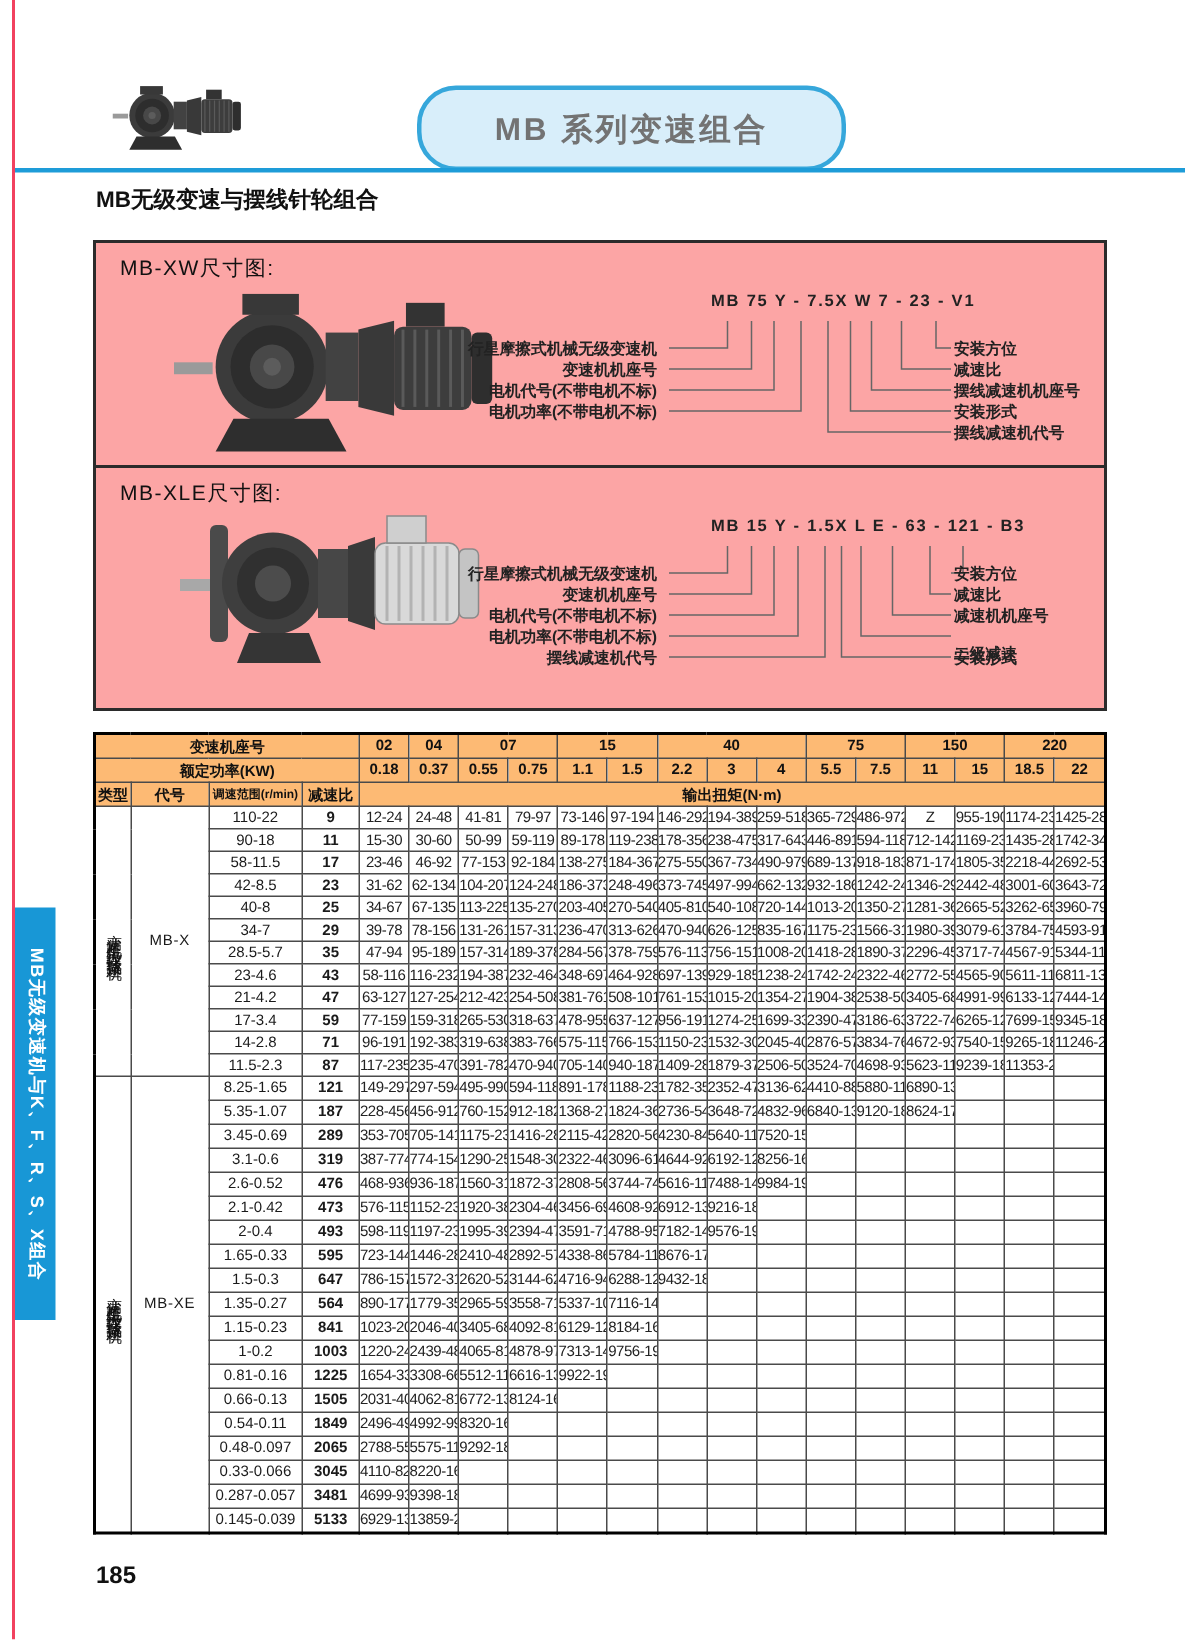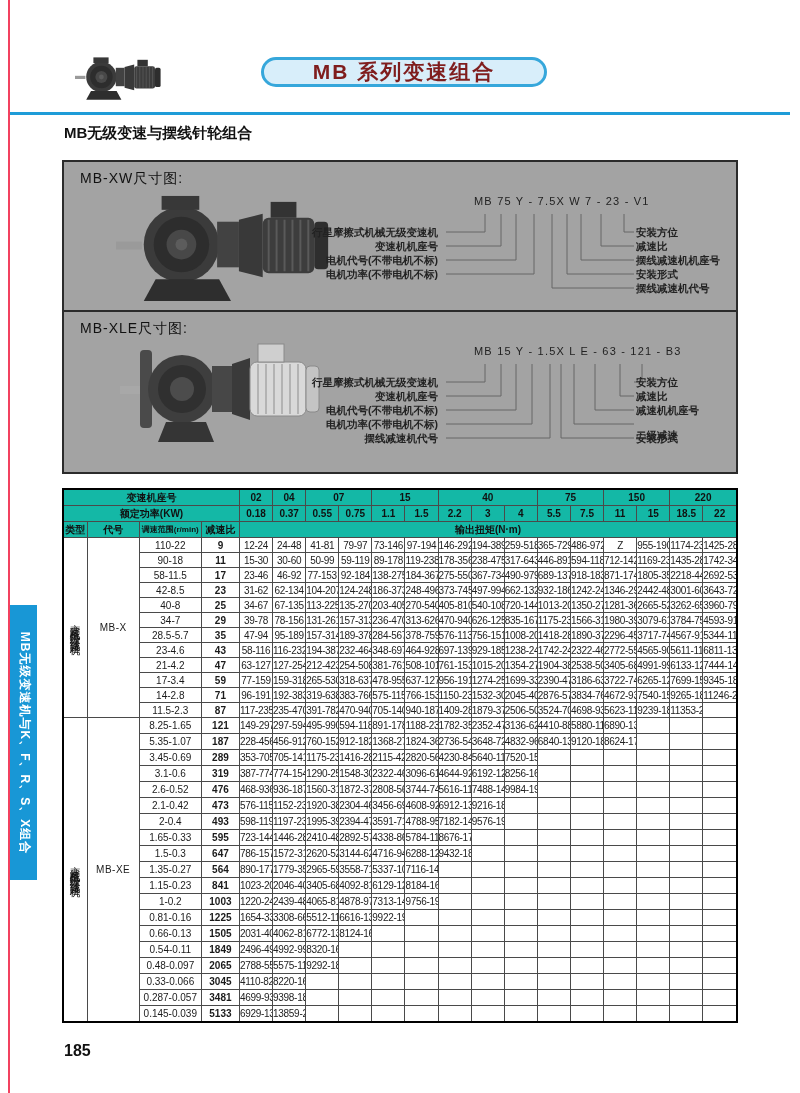--- a/index.html
+++ b/index.html
@@ -8,49 +8,49 @@
     font-family:"Liberation Sans","DejaVu Sans",sans-serif;color:#1a1a1a;overflow:hidden;
   }
   .redline{position:absolute;left:8px;top:0;width:2px;height:1093px;background:#f2415f;}
   .side-tab{position:absolute;left:10px;top:605px;width:27px;height:275px;background:#1897d6;}
   .side-tab .tab-text{
     position:absolute;left:50%;top:50%;transform:translate(-50%,-50%) rotate(90deg);
     white-space:nowrap;color:#fff;font-size:12px;font-weight:bold;letter-spacing:1px;
   }
   .thumb{position:absolute;left:75px;top:48px;width:92px;height:60px;}
   .title-pill{
-    position:absolute;left:261px;top:57px;width:286px;height:30px;box-sizing:border-box;
+    position:absolute;left:278px;top:57px;width:286px;height:57px;box-sizing:border-box;
     border:3px solid #36a7db;border-radius:26px;background:#d8eefa;
     display:flex;align-items:center;justify-content:center;
-    font-size:21px;font-weight:bold;color:#7f1d1d;letter-spacing:2px;
+    font-size:21px;font-weight:bold;color:#737373;letter-spacing:2px;
   }
   .blue-rule{position:absolute;left:10px;top:112px;width:780px;height:3px;background:#1e9cd8;}
   .subtitle{position:absolute;left:64px;top:124px;font-size:15px;font-weight:bold;color:#111;}
-  .diagram-box{position:absolute;left:62px;top:160px;width:676px;height:314px;border:2px solid #2b2b2b;box-sizing:border-box;background:#a3a3a3;}
+  .diagram-box{position:absolute;left:62px;top:160px;width:676px;height:314px;border:2px solid #2b2b2b;box-sizing:border-box;background:#fca5a5;}
   .dsection{position:relative;width:100%;height:150px;}
   .dsection.first{border-bottom:2px solid #2b2b2b;box-sizing:border-box;}
   .dsection.second{height:158px;}
   .dcaption{position:absolute;left:16px;top:8px;font-size:14px;color:#111;letter-spacing:1px;}
   .photo{position:absolute;left:52px;top:26px;width:228px;height:118px;}
   .photo2{position:absolute;left:56px;top:22px;width:220px;height:120px;}
-  .mcode{position:absolute;left:410px;top:33px;font-size:11px;letter-spacing:1.2px;color:#222;white-space:pre;font-weight:normal;}
+  .mcode{position:absolute;left:410px;top:33px;font-size:11px;letter-spacing:1.2px;color:#222;white-space:pre;font-weight:bold;}
   .connector{position:absolute;left:0;top:0;width:676px;height:150px;}
   .lbl{position:absolute;font-size:10.5px;color:#222;white-space:nowrap;font-weight:bold;}
   .lbl-left{right:298px;text-align:right;margin-left:36px;}
   .lbl-right{left:572px;text-align:center;}
   
   .maintable{
     position:absolute;left:62px;top:488px;width:676px;
     border-collapse:collapse;table-layout:fixed;border:2px solid #000;
   }
   .maintable td{
     border:1px solid #4a4a4a;text-align:center;vertical-align:middle;padding:0;
     overflow:hidden;white-space:nowrap;
   }
-  .maintable thead td{background:#14b8a6;font-size:10px;font-weight:bold;height:15px;color:#111;}
+  .maintable thead td{background:#fdba74;font-size:10px;font-weight:bold;height:15px;color:#111;}
   .maintable thead td.small{font-size:8px;}
   .maintable tbody td{height:14px;font-size:10px;background:#fff;}
   .maintable tr.sec1 td{height:15px;}
   td.range{font-size:9.5px;text-align:center;}
   td.ratio{font-size:10.5px;font-weight:bold;}
   td.tq{font-size:6.6px;letter-spacing:-0.3px;color:#222;}
   td.vertcell{background:#fff;}
   td.vertcell .vert{
     writing-mode:vertical-rl;text-orientation:upright;display:inline-block;
     font-size:10.5px;letter-spacing:2px;line-height:1;color:#111;

